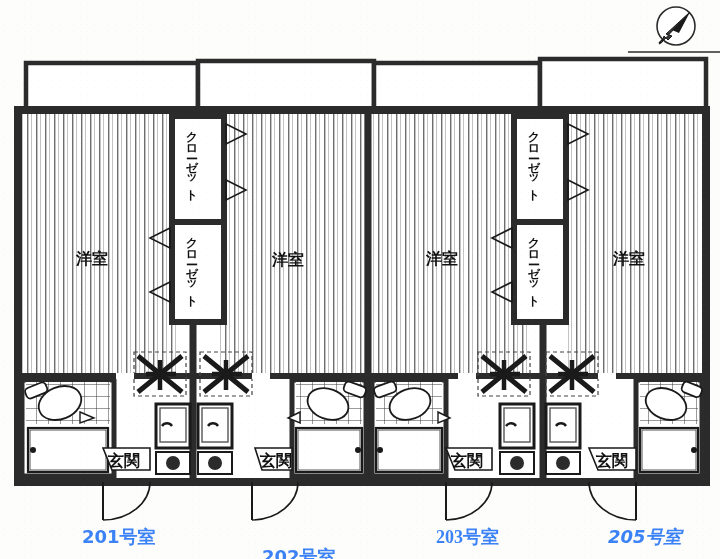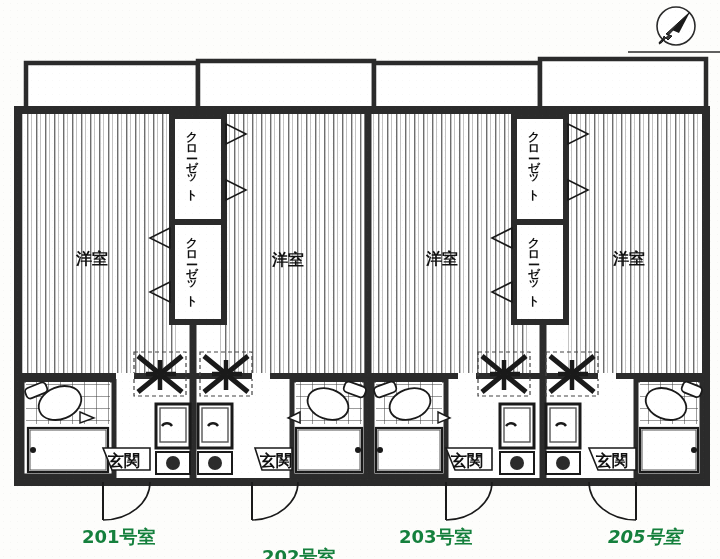--- a/index.html
+++ b/index.html
@@ -11,21 +11,21 @@
   #plan{position:absolute;left:0;top:0;width:720px;height:559px;}
   .noise{position:absolute;inset:0;pointer-events:none;opacity:.05;
     background-image:radial-gradient(#777 0.5px, transparent 0.6px);
     background-size:7px 7px;}
   .lbl{position:absolute;font-weight:bold;color:#111;letter-spacing:0px;
        white-space:nowrap;line-height:1;}
   .lbl-room{font-size:16px;}
   .lbl-closet{font-size:12px;writing-mode:vertical-rl;text-orientation:upright;
               letter-spacing:1px;}
   .lbl-genkan{font-size:16px;}
-  .lbl-unit{font-size:18px;font-weight:bold;color:#15803d;}
+  .lbl-unit{font-size:18px;font-weight:bold;color:#3b82f6;}
 </style>
 </head>
 <body>
 
 <svg id="plan" viewBox="0 0 720 559" xmlns="http://www.w3.org/2000/svg">
   <defs>
 
     <pattern id="floorStripe" width="9" height="10" patternUnits="userSpaceOnUse">
       <rect width="9" height="10" fill="#ffffff"></rect>
       <rect x="0" width="1.4" height="10" fill="#6d6d6d"></rect>
@@ -231,16 +231,16 @@
 <div class="lbl lbl-closet" style="left:528px;top:122px;">クローゼット</div>
 <div class="lbl lbl-closet" style="left:528px;top:228px;">クローゼット</div>
 
 <div class="lbl lbl-genkan" style="left:108px;top:453px;">玄関</div>
 <div class="lbl lbl-genkan" style="left:260px;top:453px;">玄関</div>
 <div class="lbl lbl-genkan" style="left:451px;top:453px;">玄関</div>
 <div class="lbl lbl-genkan" style="left:596px;top:453px;">玄関</div>
 
 <div class="lbl lbl-unit" style="left:82px;top:528px;">201号室</div>
 <div class="lbl lbl-unit" style="left:262px;top:528px;margin-top:20px;">202号室</div>
-<div class="lbl lbl-unit" style="left:399px;top:528px;">203号室</div>
+<div class="lbl lbl-unit" style="left:436px;top:528px;font-family:Liberation Serif, serif;">203号室</div>
 <div class="lbl lbl-unit" style="left:608px;top:528px;font-style:italic;">205号室</div>
 
 <div class="noise"></div>
 
 </body></html>

